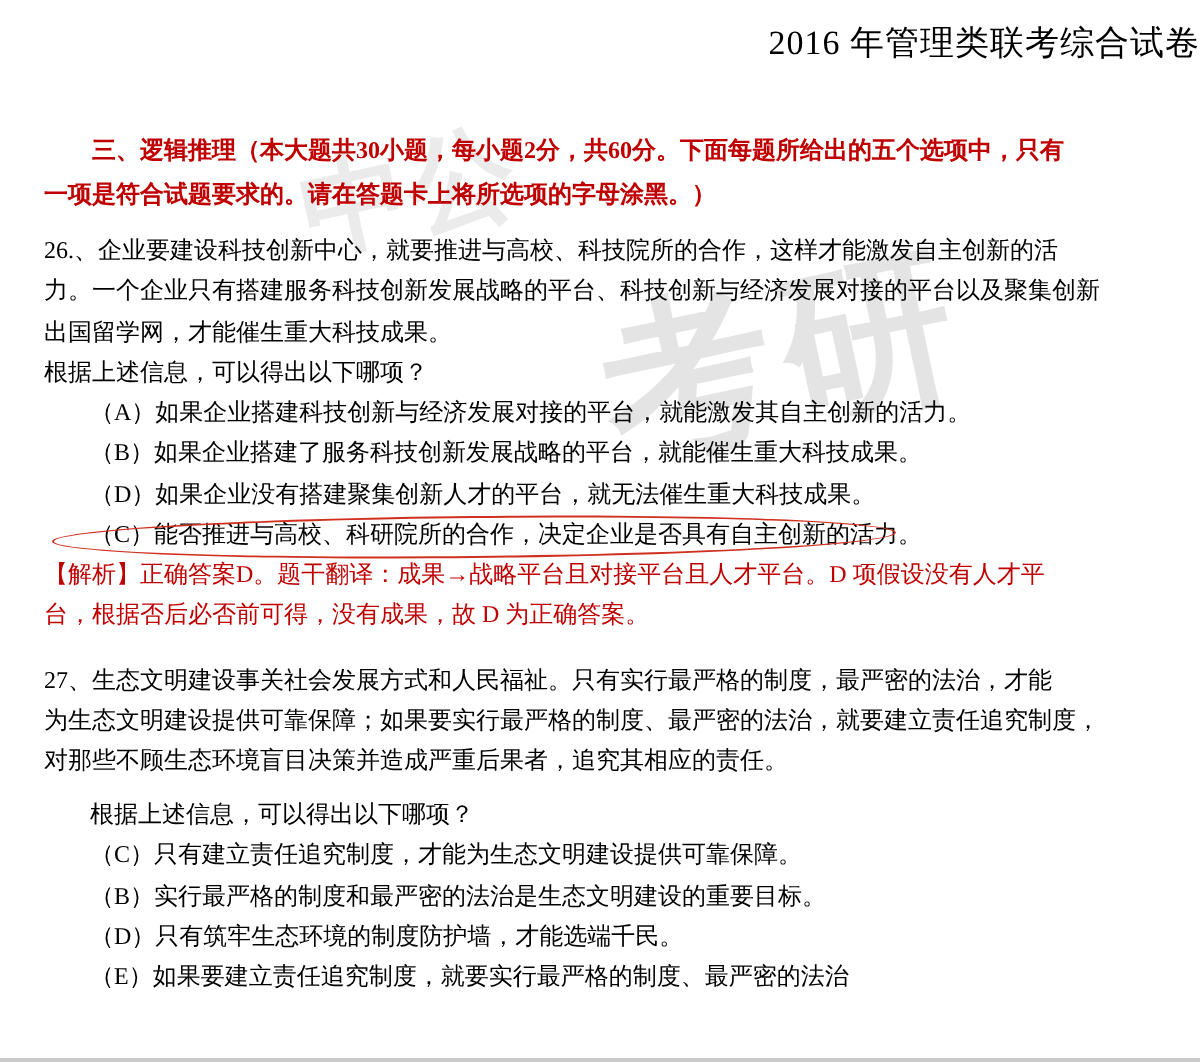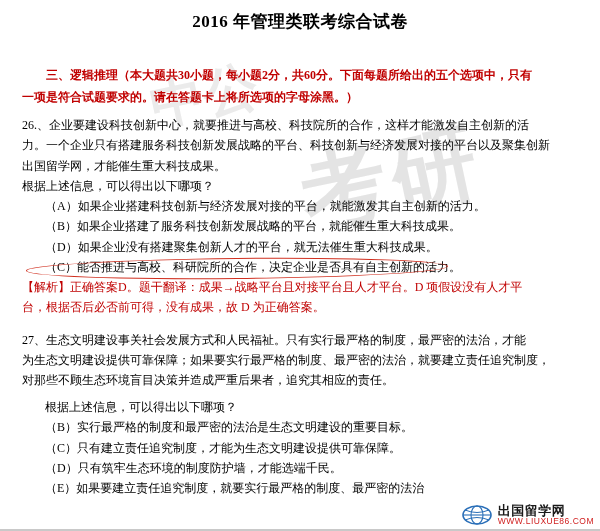--- a/index.html
+++ b/index.html
@@ -17,23 +17,23 @@
   }
   .page {
     position: relative;
     width: 600px;
     height: 531px;
     overflow: hidden;
     padding: 0;
     box-sizing: border-box;
   }
   .doc-title {
-    text-align: center;
+    text-align: right;
     font-size: 17px;
-    font-weight: bold;
+    font-weight: normal;
     color: #000;
     margin: 10px 0 0 0;
     letter-spacing: 0.5px;
     position: relative;
     z-index: 3;
   }
   .content {
     position: relative;
     z-index: 3;
     padding: 0 22px 0 22px;
@@ -188,40 +188,25 @@
 
     <div class="spacer-md"></div>
 
     <p>27、生态文明建设事关社会发展方式和人民福祉。只有实行最严格的制度，最严密的法治，才能</p>
     <p>为生态文明建设提供可靠保障；如果要实行最严格的制度、最严密的法治，就要建立责任追究制度，</p>
     <p>对那些不顾生态环境盲目决策并造成严重后果者，追究其相应的责任。</p>
 
     <div class="spacer-sm"></div>
 
     <p class="indent2">根据上述信息，可以得出以下哪项？</p>
+    <p class="opt">（C）只有建立责任追究制度，才能为生态文明建设提供可靠保障。</p>
     <p class="opt">（B）实行最严格的制度和最严密的法治是生态文明建设的重要目标。</p>
-    <p class="opt">（C）只有建立责任追究制度，才能为生态文明建设提供可靠保障。</p>
     <p class="opt">（D）只有筑牢生态环境的制度防护墙，才能选端千民。</p>
     <p class="opt">（E）如果要建立责任追究制度，就要实行最严格的制度、最严密的法治</p>
 
   </div>
 
   <div class="oval" id="oval-e"></div>
 
   <div class="bottom-rule"></div>
 
-  <div class="logo">
-    <div class="logo-mark">
-      <svg width="34" height="24" viewBox="0 0 34 24" xmlns="http://www.w3.org/2000/svg">
-        <ellipse cx="17" cy="12" rx="14" ry="9" fill="none" stroke="#2a6fb8" stroke-width="1.6"></ellipse>
-        <ellipse cx="17" cy="12" rx="6" ry="9" fill="none" stroke="#2a6fb8" stroke-width="1.1"></ellipse>
-        <line x1="3" y1="12" x2="31" y2="12" stroke="#2a6fb8" stroke-width="1.1"></line>
-        <path d="M5 7 Q17 12 29 7" fill="none" stroke="#2a6fb8" stroke-width="1"></path>
-        <path d="M5 17 Q17 12 29 17" fill="none" stroke="#2a6fb8" stroke-width="1"></path>
-      </svg>
-    </div>
-    <div class="logo-text">
-      <span class="logo-cn">出国留学网</span>
-      <span class="logo-en">WWW.LIUXUE86.COM</span>
-    </div>
-  </div>
 
 </div>
 
 </body></html>

